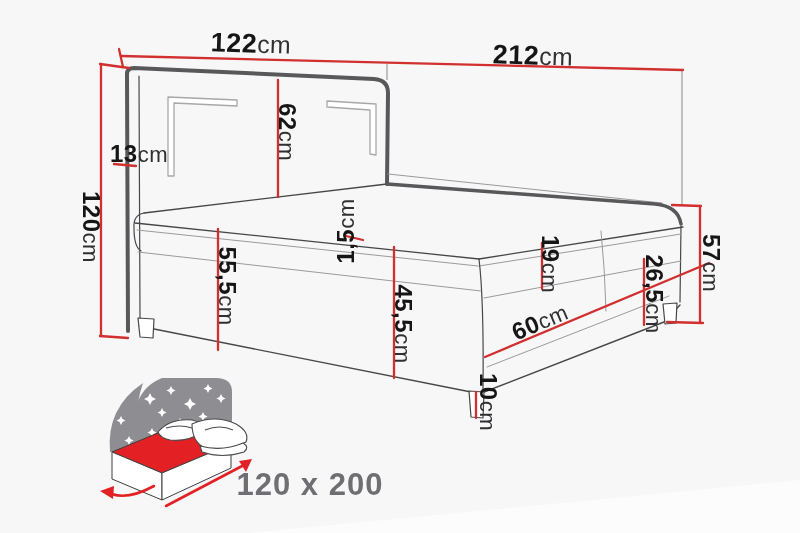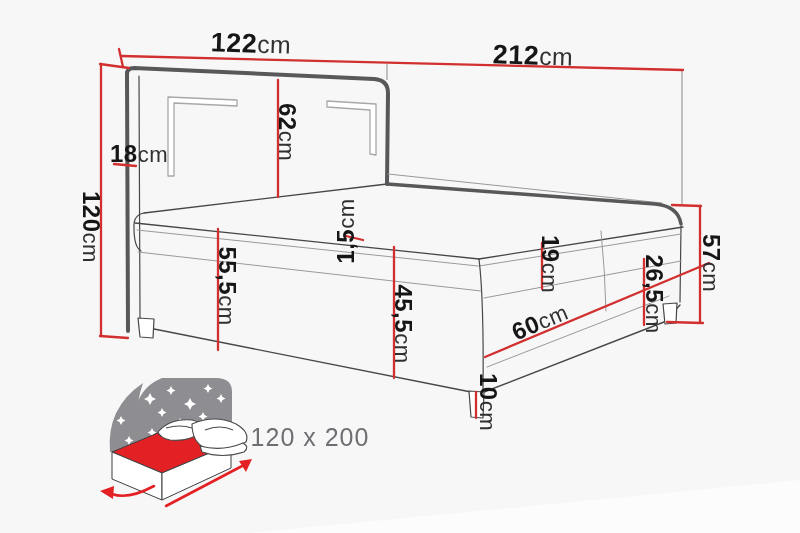--- a/index.html
+++ b/index.html
@@ -25,23 +25,23 @@
   .dim b{font-weight:700;}
   .dim .unit{font-weight:400;color:#303032;font-size:.92em;}
   .dim.big{font-size:27px;}
   .rot90{transform:translate(-50%,-50%) rotate(90deg);}
   .rotm90{transform:translate(-50%,-50%) rotate(-90deg);}
   .rot2{transform:translate(-50%,-50%) rotate(1.8deg);}
   .rotm23{transform:translate(-50%,-50%) rotate(-23deg);}
   .size-label{
     position:absolute;
     transform:translate(-50%,-50%);
-    font-size:25px;font-weight:400;
+    font-size:31px;font-weight:700;
     color:var(--size-label-grey,#6f6f73);
-    letter-spacing:1px;white-space:nowrap;
+    letter-spacing:1px;white-space:nowrap;margin-top:48px;
   }
 </style>
 </head>
 <body>
 
 <div id="stage">
 
 <svg id="linework" width="800" height="533" viewBox="0 0 800 533">
 
   <polygon points="250,533 800,480 800,533" fill="#fcfcfd"></polygon>
@@ -148,21 +148,21 @@
       <path d="M166,506 L244,465"></path>
     </g>
     <polygon points="100,491 114,486 113,499" fill="var(--icon-red)"></polygon>
     <polygon points="252,459 239,461 246,472" fill="var(--icon-red)"></polygon>
   </g>
 </svg>
 
   <div class="dim big rot2" style="left:251px;top:44px;"><b>122</b><span class="unit">cm</span></div>
   <div class="dim big rot2" style="left:533px;top:56px;"><b>212</b><span class="unit">cm</span></div>
   <div class="dim rot90" style="left:91px;top:227px;"><b>120</b><span class="unit">cm</span></div>
-  <div class="dim" style="left:139px;top:154px;"><b>18</b><span class="unit">cm</span></div>
+  <div class="dim" style="left:139px;top:154px;"><b>13</b><span class="unit">cm</span></div>
   <div class="dim rot90" style="left:287px;top:132px;"><b>62</b><span class="unit">cm</span></div>
   <div class="dim rotm90" style="left:346px;top:231px;"><b>1,5</b><span class="unit">cm</span></div>
   <div class="dim rot90" style="left:227px;top:286px;"><b>55,5</b><span class="unit">cm</span></div>
   <div class="dim rot90" style="left:403px;top:324px;"><b>45,5</b><span class="unit">cm</span></div>
   <div class="dim rot90" style="left:550px;top:264px;"><b>19</b><span class="unit">cm</span></div>
   <div class="dim rot90" style="left:654px;top:294px;"><b>26,5</b><span class="unit">cm</span></div>
   <div class="dim rot90" style="left:711px;top:263px;"><b>57</b><span class="unit">cm</span></div>
   <div class="dim rotm23" style="left:540px;top:322px;"><b>60</b><span class="unit">cm</span></div>
   <div class="dim rot90" style="left:488px;top:402px;"><b>10</b><span class="unit">cm</span></div>
 

